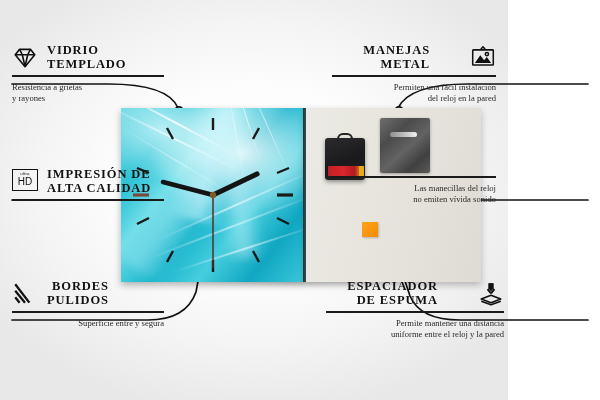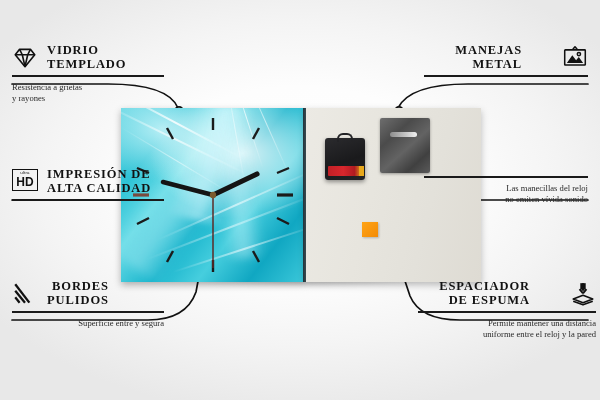--- a/index.html
+++ b/index.html
@@ -3,21 +3,21 @@
 <meta charset="utf-8">
 <style>
   * { margin:0; padding:0; box-sizing:border-box; }
   html,body { width:600px; height:400px; overflow:hidden; }
   body {
     font-family:"Liberation Serif", serif;
     background:#ffffff;
     position:relative;
   }
   #stage {
-    position:absolute; inset:0; width:600px; height:400px;
+    position:absolute; inset:0; width:508px; height:400px;
     background:
       radial-gradient(ellipse 62% 58% at 50% 46%, #ffffff 0%, #fdfdfd 42%, #f4f4f4 70%, #e8e8e8 100%);
   }
 
   
   #wires { position:absolute; inset:0; width:600px; height:400px; pointer-events:none; }
 
   
   #product { position:absolute; left:121px; top:108px; width:360px; height:174px; }
 
@@ -107,21 +107,21 @@
   .f-icon { flex:0 0 auto; width:26px; height:26px; color:#111; }
   .f-icon svg { display:block; width:26px; height:26px; }
 
   
   .hd-badge {
     width:26px; height:22px; border:1.6px solid #111;
     display:flex; flex-direction:column; align-items:center; justify-content:center;
     line-height:1; color:#111;
   }
   .hd-ultra { font-size:4.4px; letter-spacing:.2px; font-family:"Liberation Sans", sans-serif; }
-  .hd-hd { font-size:12px; font-weight:700; font-family:"Liberation Sans", sans-serif; margin-top:.5px; }
+  .hd-hd { font-size:10px; font-weight:400; font-family:"Liberation Sans", sans-serif; margin-top:.5px; }
 </style>
 </head>
 <body>
 
 <div id="stage">
 
   <svg id="wires" viewBox="0 0 600 400">
     <g fill="none" stroke="#111111" stroke-width="1.7" stroke-linecap="round">
       <path d="M12,84 L108,84 Q168,84 178,108"></path>
       <path d="M12,200 L118,200 Q160,200 170,184"></path>
@@ -246,20 +246,22 @@
           <path d="M10 4 L12 1.6 L14 4"></path>
           <rect x="2.5" y="4.5" width="19" height="14" rx="0.6"></rect>
           <path d="M4.5 16.5 L9.5 9.5 L13 14 L15.5 11 L19.5 16.5 Z" fill="currentColor" stroke="none"></path>
           <circle cx="15.6" cy="8.4" r="1.5"></circle>
         </svg>
       </span>
       <div class="f-title">MANEJAS
 METAL</div>
     </div>
     <div class="f-rule"></div>
+    <div class="f-desc">Permiten una fácil instalación
+del reloj en la pared</div>
   </div>
 
   <div class="feature f-right" style="right:12px; top:172px; width:164px;">
     <div class="f-rule"></div>
     <div class="f-desc">Las manecillas del reloj
 no emiten vívida sonido</div>
   </div>
 
   <div class="feature f-right" style="right:4px; top:280px; width:178px;">
     <div class="f-head">

